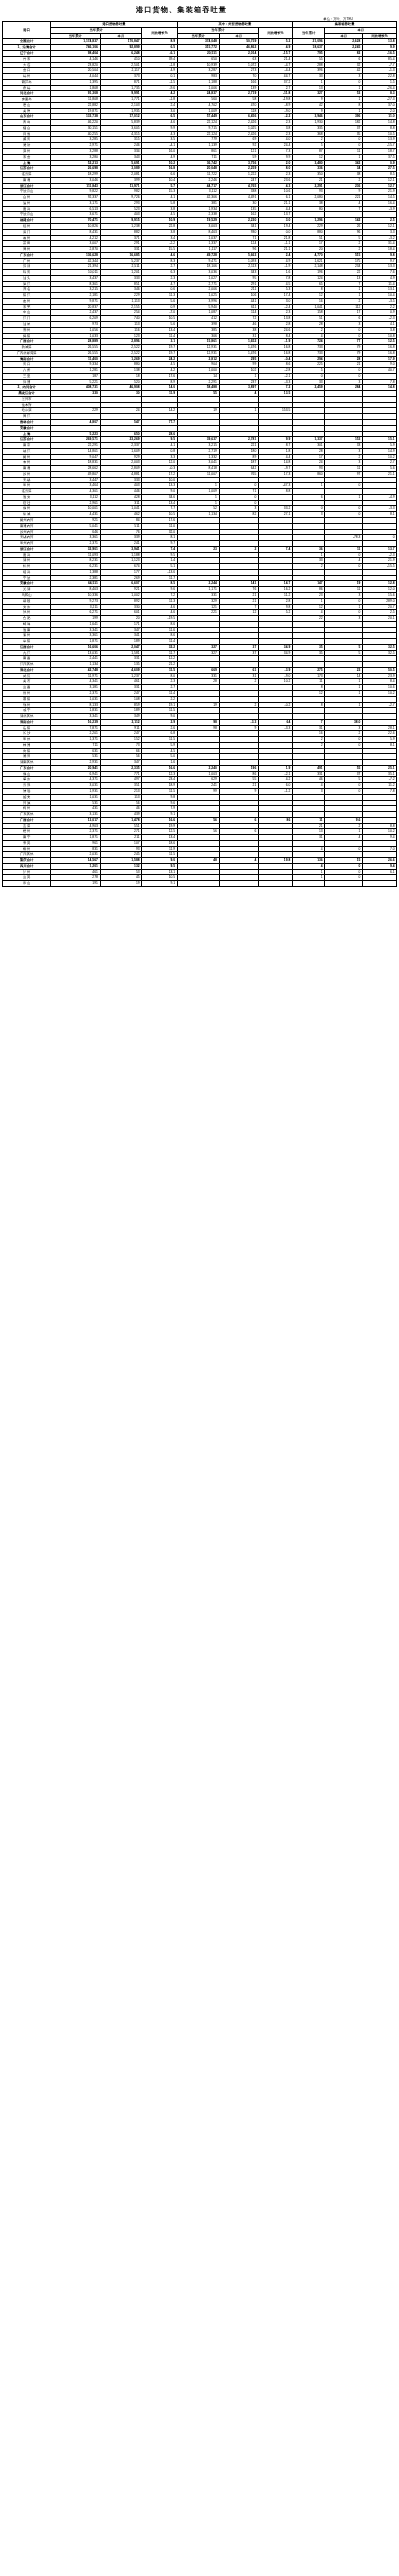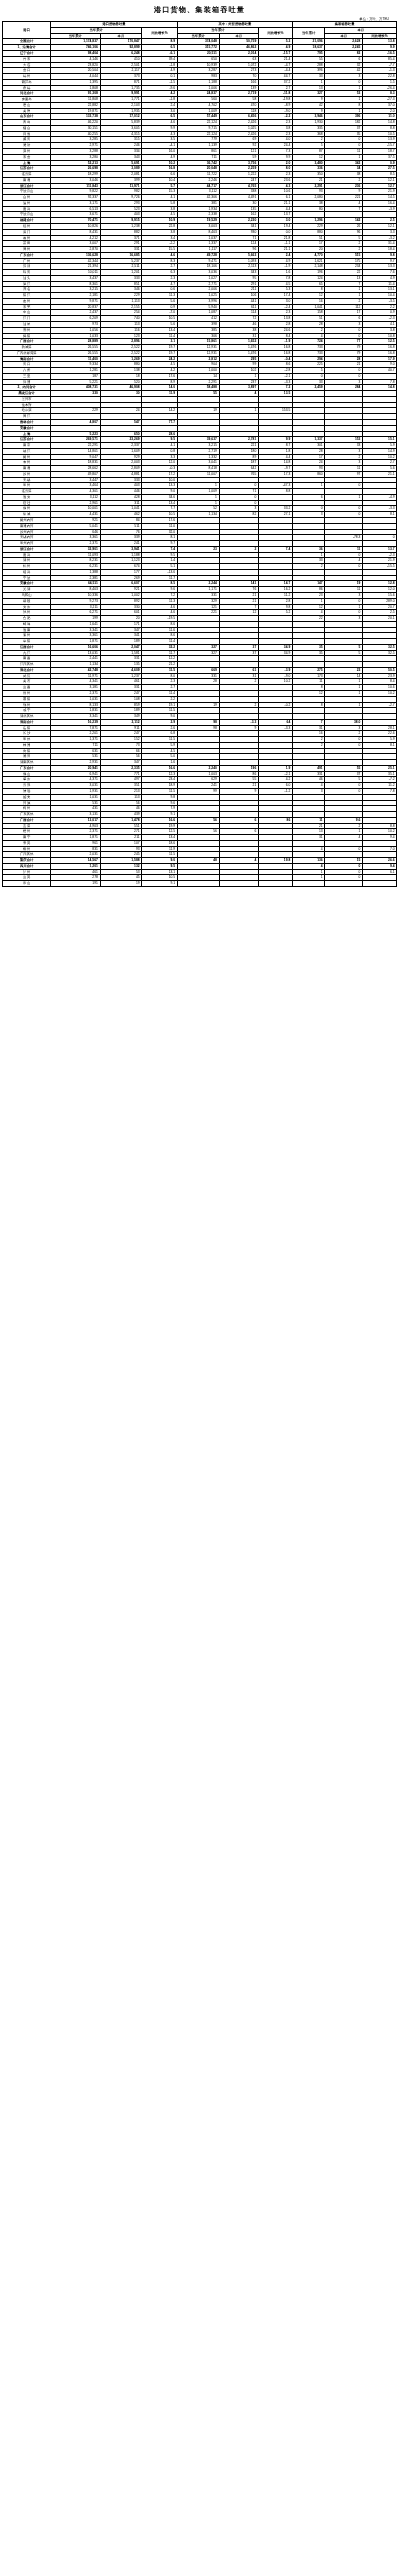--- a/index.html
+++ b/index.html
@@ -4,21 +4,21 @@
 <style>
   * { box-sizing: border-box; }
   body {
     margin: 0;
     padding: 0;
     background: #ffffff;
     font-family: "Liberation Sans", sans-serif;
     width: 399px;
   }
   .page {
-    width: 399px;
+    width: 363px;
     padding: 3.3px 2.2px 5.5px 2.2px;
   }
   .doc-title {
     text-align: center;
     font-size: 7.2px;
     font-weight: bold;
     letter-spacing: 1.1px;
     margin: 2.2px 0 1.1px 0;
   }
   .unit-line {

